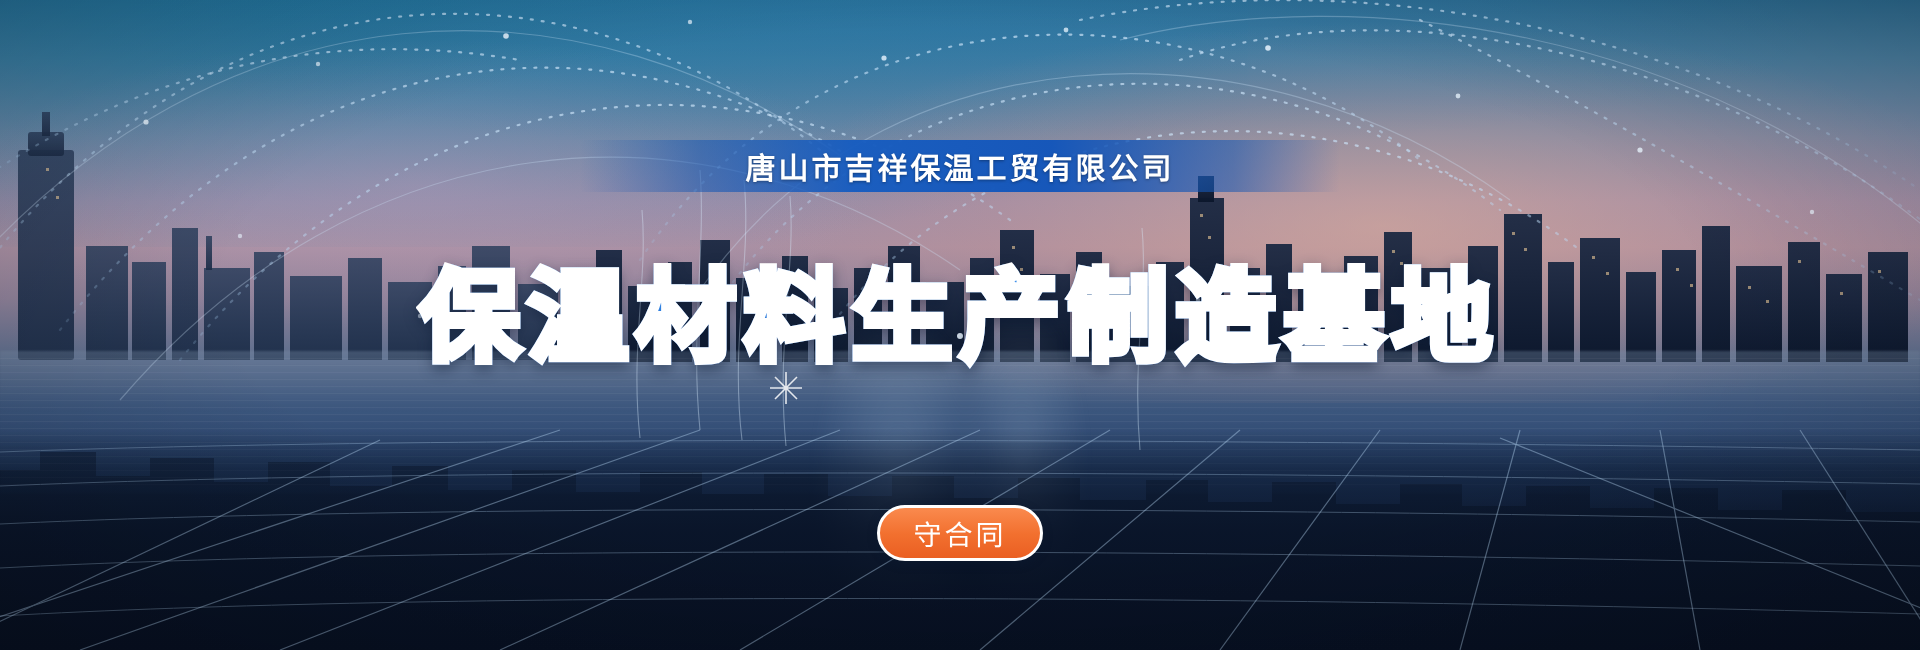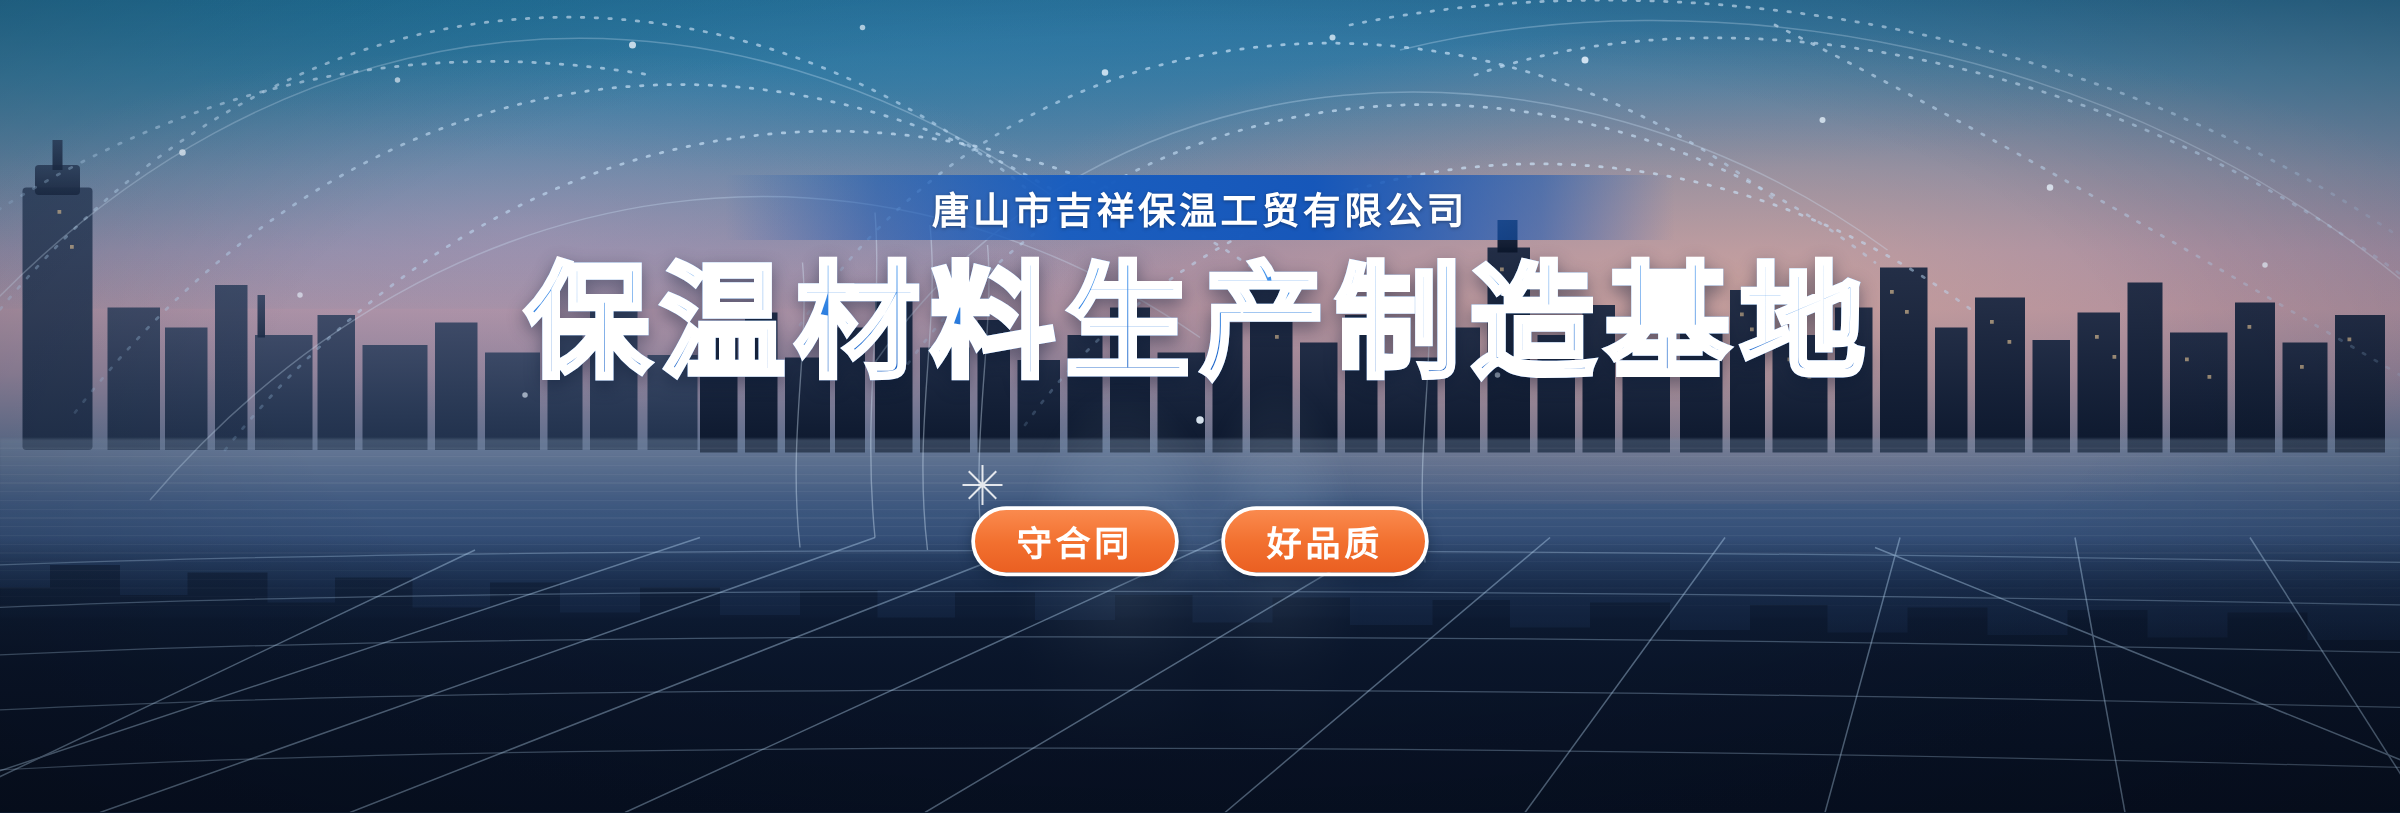--- a/index.html
+++ b/index.html
@@ -125,20 +125,21 @@
   }
 
   
   .content {
     position: absolute;
     inset: 0;
     display: flex;
     flex-direction: column;
     align-items: center;
     z-index: 20;
+    gap: 42px;
   }
 
   
   .company-bar {
     position: relative;
     margin-top: 140px;
     width: 760px;
     height: 52px;
     display: flex;
     align-items: center;
@@ -155,24 +156,24 @@
     color: #ffffff;
     font-size: 30px;
     font-weight: 700;
     letter-spacing: 3px;
     white-space: nowrap;
     text-shadow: 0 1px 3px rgba(0,0,0,0.35);
   }
 
   
   .headline {
-    margin-top: 14px;
+    margin-top: 30px;
     font-size: 100px;
     line-height: 1.06;
-    font-weight: 400;
+    font-weight: 700;
     letter-spacing: 8px;
     white-space: nowrap;
     color: #1f6fd6;
     background: linear-gradient(180deg, #4d9cf0 0%, #2d7fe0 42%, #1559be 100%);
     -webkit-background-clip: text;
     background-clip: text;
     -webkit-text-fill-color: transparent;
     paint-order: stroke fill;
     -webkit-text-stroke: 7px #ffffff;
     filter: drop-shadow(0 5px 7px rgba(8,24,52,0.45));
@@ -191,21 +192,21 @@
     justify-content: center;
     min-width: 166px;
     height: 56px;
     padding: 0 26px;
     border-radius: 30px;
     border: 3px solid #ffffff;
     background: linear-gradient(180deg, #fa8a4e 0%, #f2702f 52%, #ea5f22 100%);
     box-shadow: 0 3px 10px rgba(12,26,48,0.45);
     color: #ffffff;
     font-size: 28px;
-    font-weight: 700;
+    font-weight: 400;
     letter-spacing: 3px;
     white-space: nowrap;
     cursor: pointer;
   }
 </style>
 </head>
 <body>
 
 <div class="banner">
 
@@ -420,19 +421,16 @@
     <div class="company-bar">
       <span class="company-name">唐山市吉祥保温工贸有限公司</span>
     </div>
 
     <h1 class="headline">保温材料生产制造基地</h1>
 
     <div class="badges">
       <div class="badge">
         <span>守合同</span>
       </div>
-      <div class="badge">
-        <span>好品质</span>
-      </div>
     </div>
 
   </div>
 </div>
 
 </body></html>

